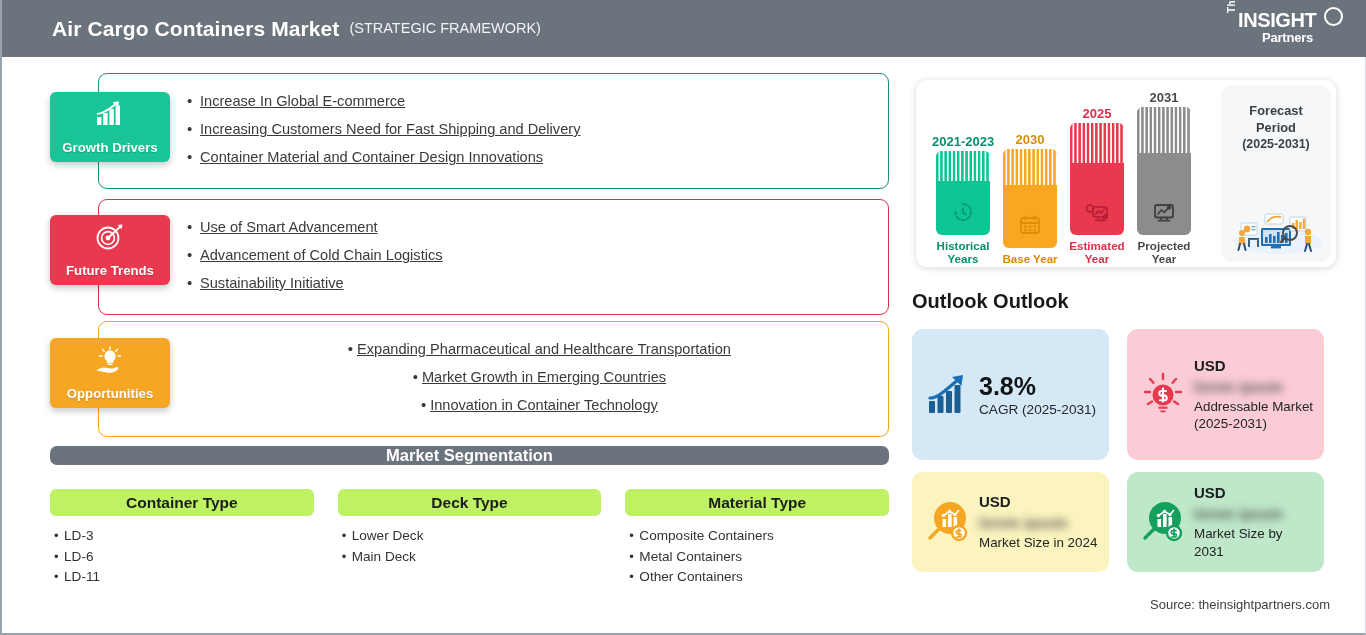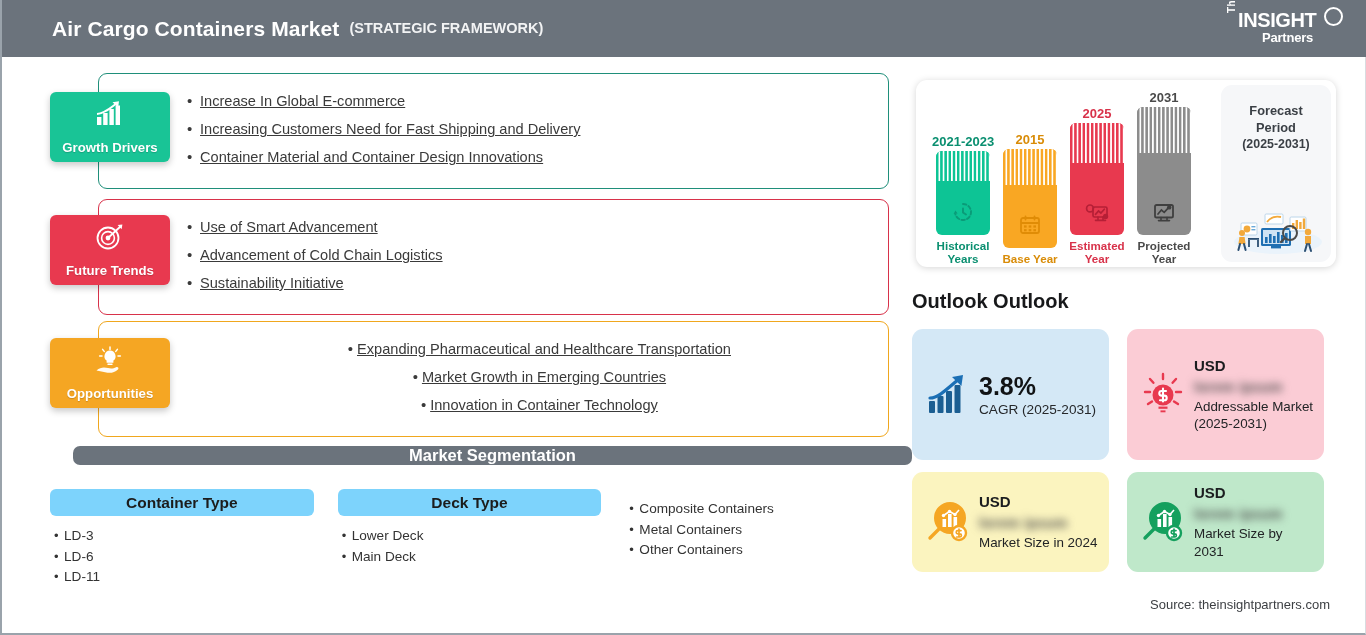--- a/index.html
+++ b/index.html
@@ -30,21 +30,21 @@
     color: #ffffff;
     font-size: 21px;
     font-weight: bold;
     letter-spacing: .1px;
     white-space: nowrap;
   }
   .header-sub {
     margin-left: 10px;
     color: #f2f3f4;
     font-size: 14.5px;
-    font-weight: bold;
+    font-weight: normal;
     white-space: nowrap;
     padding-bottom: 1px;
   }
   .logo {
     position: absolute; right: 22px; top: 6px;
     width: 120px; height: 46px;
     color: #ffffff;
   }
   .logo-the {
     position: absolute; left: 0px; top: 7px;
@@ -121,30 +121,30 @@
   }
 
   
   .seg-header {
     position: absolute; left: 48px; top: 389px;
     width: 839px; height: 19px;
     background: #6b737c;
     border-radius: 7px;
     color: #ffffff;
     font-size: 16.5px; font-weight: bold;
-    display: flex; align-items: center; justify-content: center; margin-left: 23px;
+    display: flex; align-items: center; justify-content: center;
   }
   .seg-cols {
     position: absolute; left: 48px; top: 432px;
     width: 839px; display: flex; gap: 24px;
   }
   .seg-col { width: 264px; }
   .seg-pill {
     height: 27px;
-    background: #7dd3fc;
+    background: #bef264;
     border-radius: 6px;
     display: flex; align-items: center; justify-content: center;
     font-size: 15.5px; font-weight: bold; color: #1c1c1c;
   }
   .seg-col ul { list-style: none; padding: 10px 0 0 4px; }
   .seg-col li {
     font-size: 13.6px; color: #333333;
     line-height: 20.6px; white-space: nowrap;
   }
   .seg-col li::before {
@@ -345,20 +345,21 @@
         </ul>
       </div>
       <div class="seg-col">
         <div class="seg-pill">Deck Type</div>
         <ul>
           <li>Lower Deck</li>
           <li>Main Deck</li>
         </ul>
       </div>
       <div class="seg-col">
+        <div class="seg-pill">Material Type</div>
         <ul>
           <li>Composite Containers</li>
           <li>Metal Containers</li>
           <li>Other Containers</li>
         </ul>
       </div>
     </div>
   </div>
 
   <div class="right-col">
@@ -375,21 +376,21 @@
                 <path d="M13 3 a8 8 0 1 1-7.6 10.4" fill="none" stroke="#0a9b78" stroke-width="1.9" stroke-linecap="round" stroke-dasharray="3.4 2.4"></path>
                 <path d="M13 7.4 v4.2 l3 1.9" fill="none" stroke="#0a9b78" stroke-width="1.9" stroke-linecap="round"></path>
                 <path d="M5.4 9.4 l-1.8 3.6 l4-.6 Z" fill="#0a9b78"></path>
               </svg>
             </span>
           </div>
           <div class="bar-caption" style="color: rgb(10, 143, 112);">Historical Years</div>
         </div>
 
         <div class="bar-group g1">
-          <div class="bar-year" style="color: rgb(217, 140, 8);">2015</div>
+          <div class="bar-year" style="color: rgb(217, 140, 8);">2030</div>
           <div class="bar" style="height: 99px; background: rgb(249, 167, 35);">
             <div class="bar-stripes" style="height: 36px; background-image: repeating-linear-gradient(90deg, rgb(249, 167, 35) 0px, rgb(249, 167, 35) 2.1px, rgb(255, 255, 255) 2.1px, rgb(255, 255, 255) 4.2px);"></div>
             <span class="bar-icon">
               <svg viewBox="0 0 26 22" width="26" height="22">
                 <rect x="4" y="4" width="18" height="15" rx="2" fill="none" stroke="#e08c06" stroke-width="1.8"></rect>
                 <path d="M4 9 h18" stroke="#e08c06" stroke-width="1.8"></path>
                 <path d="M8.5 2.4 v3.2 M17.5 2.4 v3.2" stroke="#e08c06" stroke-width="1.8" stroke-linecap="round"></path>
                 <g fill="#e08c06">
                   <rect x="7" y="11.4" width="2.6" height="2.2"></rect>
                     <rect x="11.7" y="11.4" width="2.6" height="2.2"></rect>

